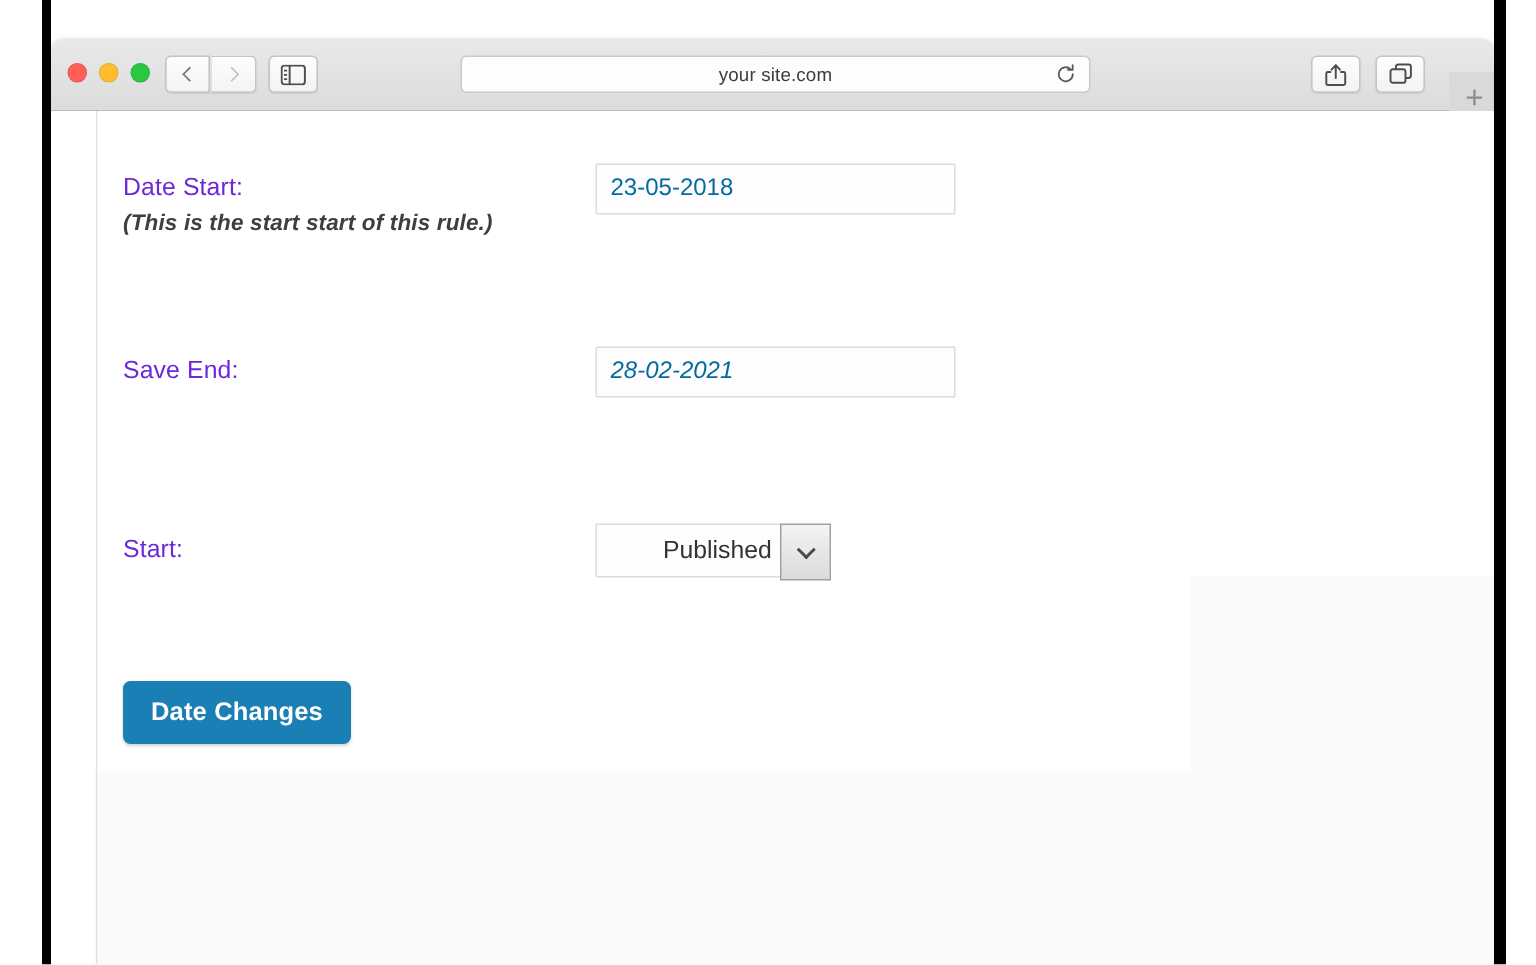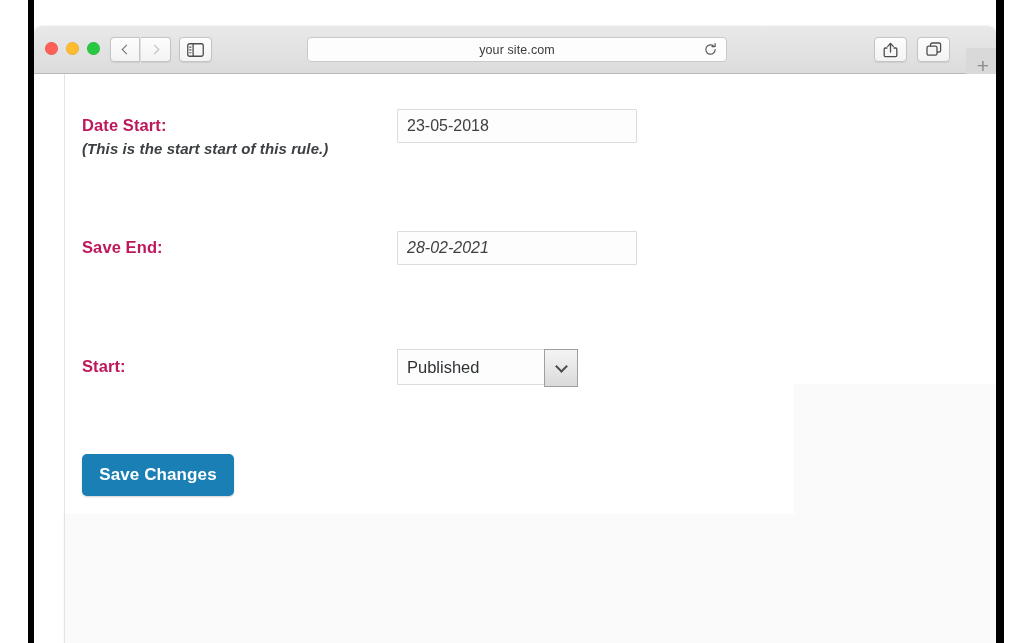--- a/index.html
+++ b/index.html
@@ -183,22 +183,22 @@
 
   
   .form-row {
     position: absolute;
     left: 48px;
   }
   .label-block { position: absolute; left: 0; width: 330px; }
 
   .field-label {
     font-size: 16.5px;
-    font-weight: bold;
-    color: #be185d;
+    font-weight: normal;
+    color: #6d28d9;
     letter-spacing: 0.1px;
     line-height: 1.35;
     white-space: nowrap;
   }
   .field-hint {
     font-size: 15px;
     font-weight: bold;
     font-style: italic;
     color: #3c4043;
     letter-spacing: 0.1px;
@@ -208,46 +208,47 @@
   }
 
   .text-input {
     position: absolute;
     width: 240px;
     height: 34px;
     background: #fdfdfd;
     border: 1px solid #dcdcdc;
     border-radius: 1px;
     font-size: 16px;
-    color: #404040;
+    color: #0369a1;
     padding: 0 9px;
     font-family: "Liberation Sans", sans-serif;
     outline: none;
   }
 
   #row-date-start { top: 40px; }
   #row-date-start .text-input { left: 315px; top: -5px; }
 
   #row-date-end   { top: 162px; }
   #row-date-end   .text-input { left: 315px; top: -5px; font-style: italic; }
 
   #row-status { top: 275px; }
   #row-status .field-label { line-height: 34px; }
 
   
   #status-select-wrap {
     position: absolute;
     left: 315px;
     top: 0px;
-    width: 148px;
+    width: 124px;
     height: 36px;
     background: #fdfdfd;
     border: 1px solid #dcdcdc;
     display: flex;
     align-items: center;
+    padding-left: 35px;
   }
   #status-select-value {
     font-size: 16.5px;
     color: #2f3336;
     padding-left: 9px;
     white-space: nowrap;
   }
   #status-select-arrow {
     position: absolute;
     right: -34px;
@@ -381,17 +382,17 @@
           <div class="field-label">Start:</div>
         </div>
         <div id="status-select-wrap">
           <span id="status-select-value">Published</span>
           <div id="status-select-arrow">
             <span class="chev"></span>
           </div>
         </div>
       </div>
 
-      <button id="save-button">Save Changes</button>
+      <button id="save-button">Date Changes</button>
 
     </div>
   </div>
 </div>
 
 </body></html>

